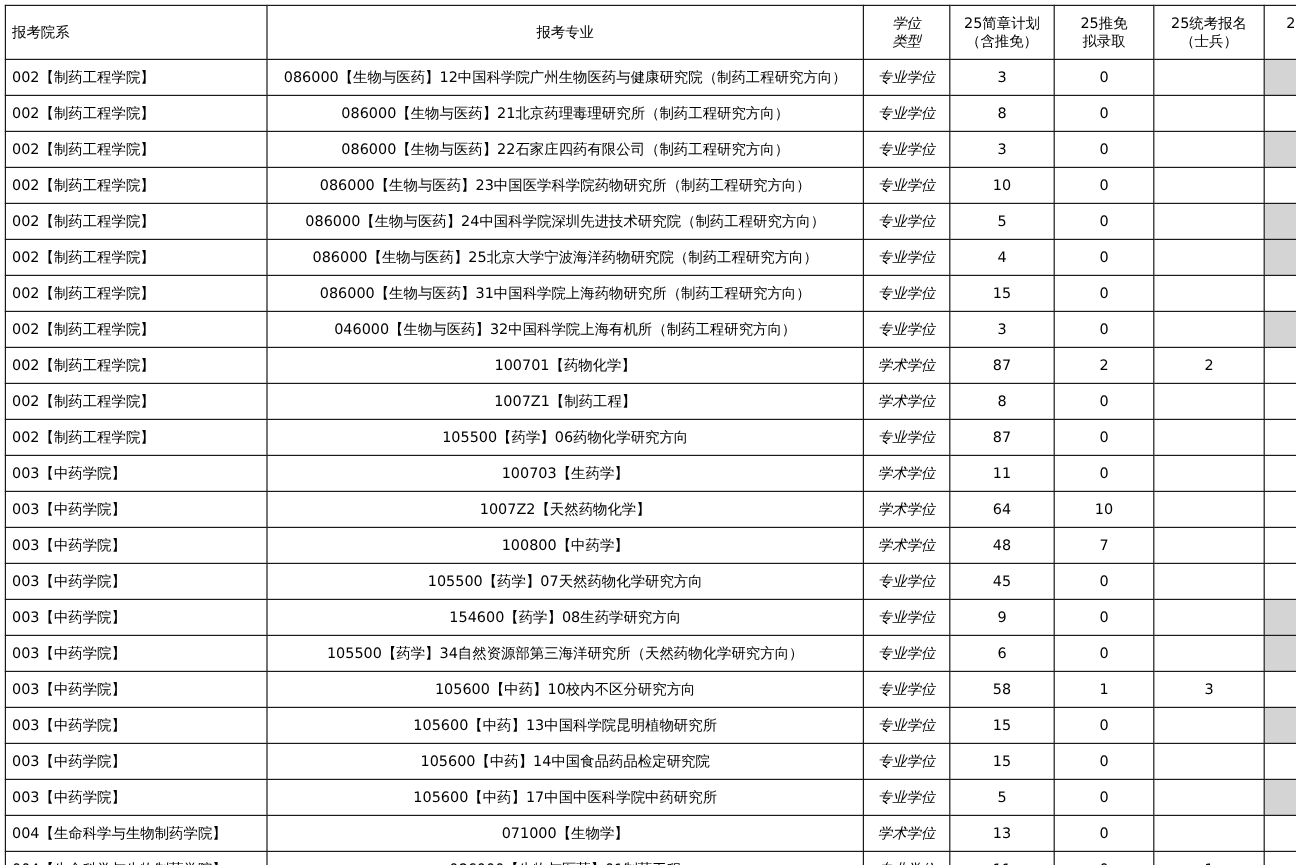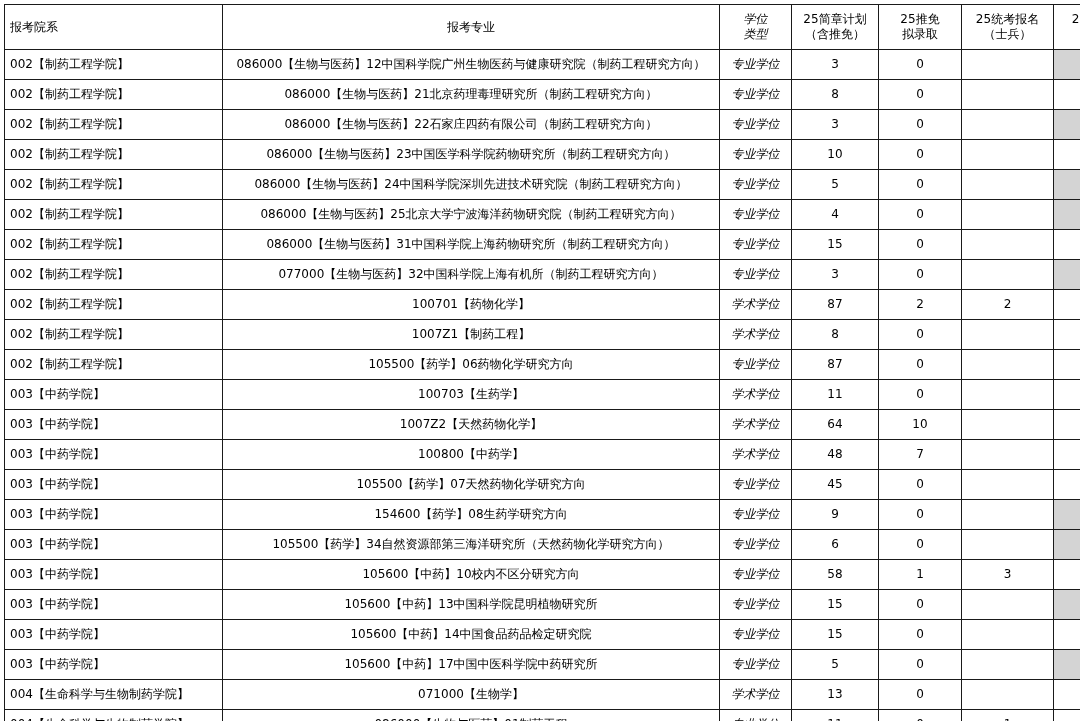--- a/index.html
+++ b/index.html
@@ -151,21 +151,21 @@
           <td class="c-dept">002【制药工程学院】</td>
           <td class="c-major">086000【生物与医药】31中国科学院上海药物研究所（制药工程研究方向）</td>
           <td class="c-degree">专业学位</td>
           <td class="c-plan">15</td>
           <td class="c-tuimian">0</td>
           <td class="c-soldier"></td>
           <td class="c-nonsoldier">22</td>
         </tr>
         <tr>
           <td class="c-dept">002【制药工程学院】</td>
-          <td class="c-major">077000【生物与医药】32中国科学院上海有机所（制药工程研究方向）</td>
+          <td class="c-major">046000【生物与医药】32中国科学院上海有机所（制药工程研究方向）</td>
           <td class="c-degree">专业学位</td>
           <td class="c-plan">3</td>
           <td class="c-tuimian">0</td>
           <td class="c-soldier"></td>
           <td class="c-nonsoldier shaded">1</td>
         </tr>
         <tr>
           <td class="c-dept">002【制药工程学院】</td>
           <td class="c-major">100701【药物化学】</td>
           <td class="c-degree">学术学位</td>

